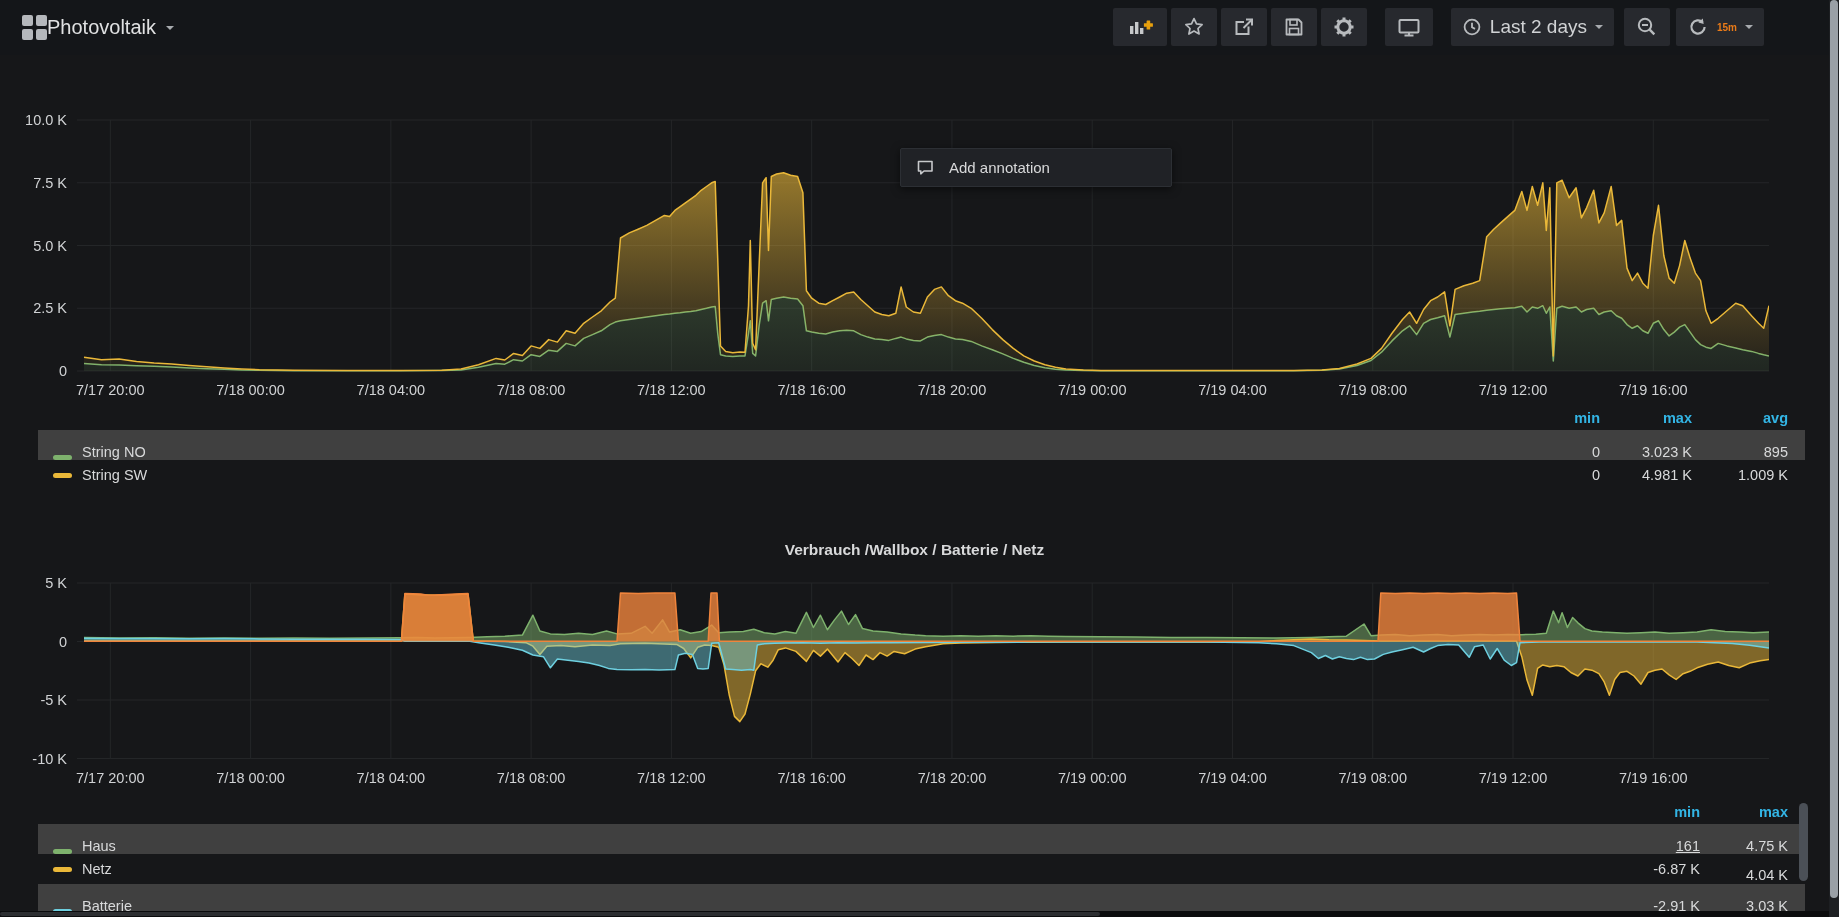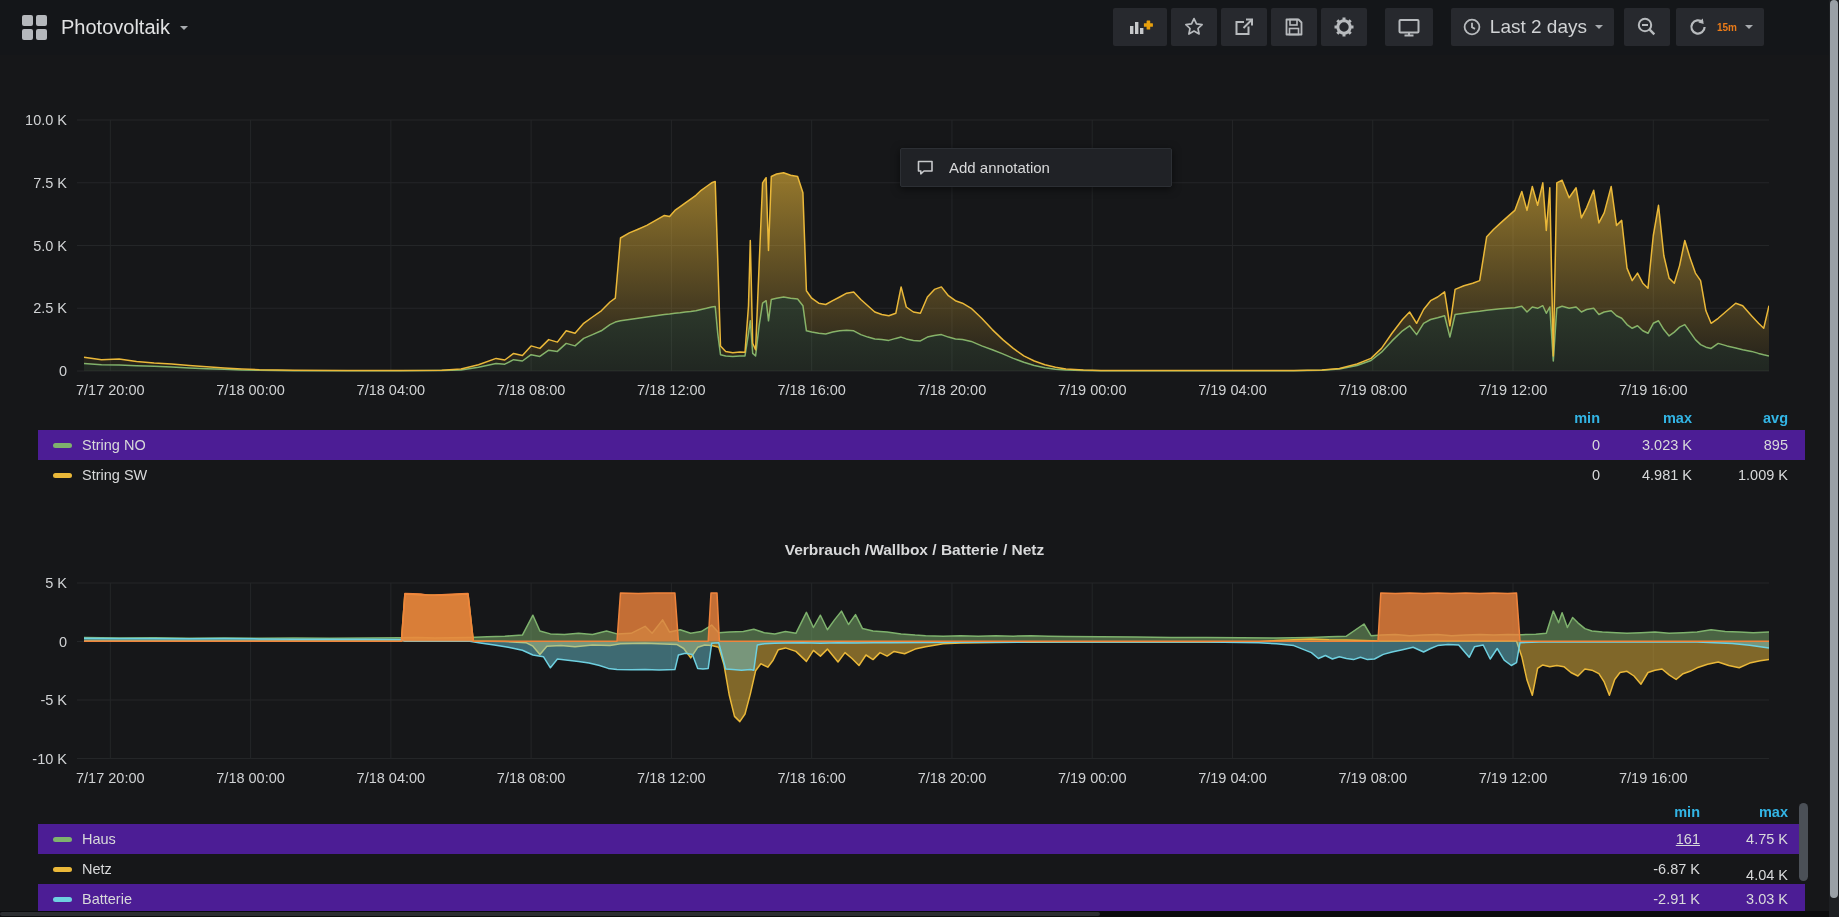--- a/index.html
+++ b/index.html
@@ -2,21 +2,21 @@
 <html><head>
 <meta charset="utf-8">
 <style>
   * { margin:0; padding:0; box-sizing:border-box; }
   html,body { width:1839px; height:917px; overflow:hidden; background:#161719;
     font-family:"Liberation Sans", sans-serif; color:#d8d9da; }
   .root { position:relative; width:1839px; height:917px; }
 
   
   .navbar { position:absolute; left:0; top:0; width:1829px; height:55px; background:#141619; }
-  .nav-left { position:absolute; left:22px; top:0; height:55px; display:flex; align-items:center; gap:14px; }
+  .nav-left { position:absolute; left:22px; top:0; height:55px; display:flex; align-items:center; }
   .grid-icon { display:grid; grid-template-columns:11px 11px; grid-template-rows:11px 11px; gap:3px; cursor:pointer; }
   .grid-icon span { background:#b5b8bc; border-radius:2px; }
   .dash-title { font-size:20px; color:#e0e1e2; display:flex; align-items:center; gap:10px; cursor:pointer; }
   .caret { width:0; height:0; border-left:4px solid transparent; border-right:4px solid transparent;
     border-top:4px solid #a8abaf; display:inline-block; }
   .nav-right { position:absolute; right:65px; top:8px; display:flex; align-items:center; }
   .nbtn { height:38px; background:#27292e; border:none; border-radius:2px; margin-left:4px;
     display:flex; align-items:center; justify-content:center; padding:0 11px; cursor:pointer; color:#b8bbbe;
     font-family:"Liberation Sans",sans-serif; }
   .nbtn svg { display:block; }
@@ -27,21 +27,21 @@
 
   
   .panel-title { position:absolute; width:1829px; text-align:center; font-size:15.5px; font-weight:bold;
     color:#d8d9da; cursor:pointer; }
   .chart-svg { position:absolute; left:0; }
   .tick { fill:#d0d2d4; font-size:14.5px; font-family:"Liberation Sans",sans-serif; }
 
   
   .legend { position:absolute; left:38px; width:1767px; font-size:14.5px; }
   .lrow { display:flex; align-items:center; height:30px; padding:0 17px 0 15px; }
-  .lrow.stripe { background:#4c1d95; }
+  .lrow.stripe { background:#404040;align-items:flex-end; }
   .lhead { height:24px; font-weight:bold; color:#33b5e5; }
   .dash { width:19px; height:5px; border-radius:2.5px; margin-right:10px; cursor:pointer; flex:none; }
   .lname { color:#d8d9da; cursor:pointer; }
   .lgrow { flex:1; }
   .lcol { text-align:right; flex:none; }
 
   
   .popup { position:absolute; left:900px; top:148px; width:272px; height:39px; background:#202226;
     border:1px solid #2c2f34; border-radius:2px; box-shadow:0 2px 8px rgba(0,0,0,.55);
     display:flex; align-items:center; padding:9px 14px; gap:13px; cursor:pointer; }

